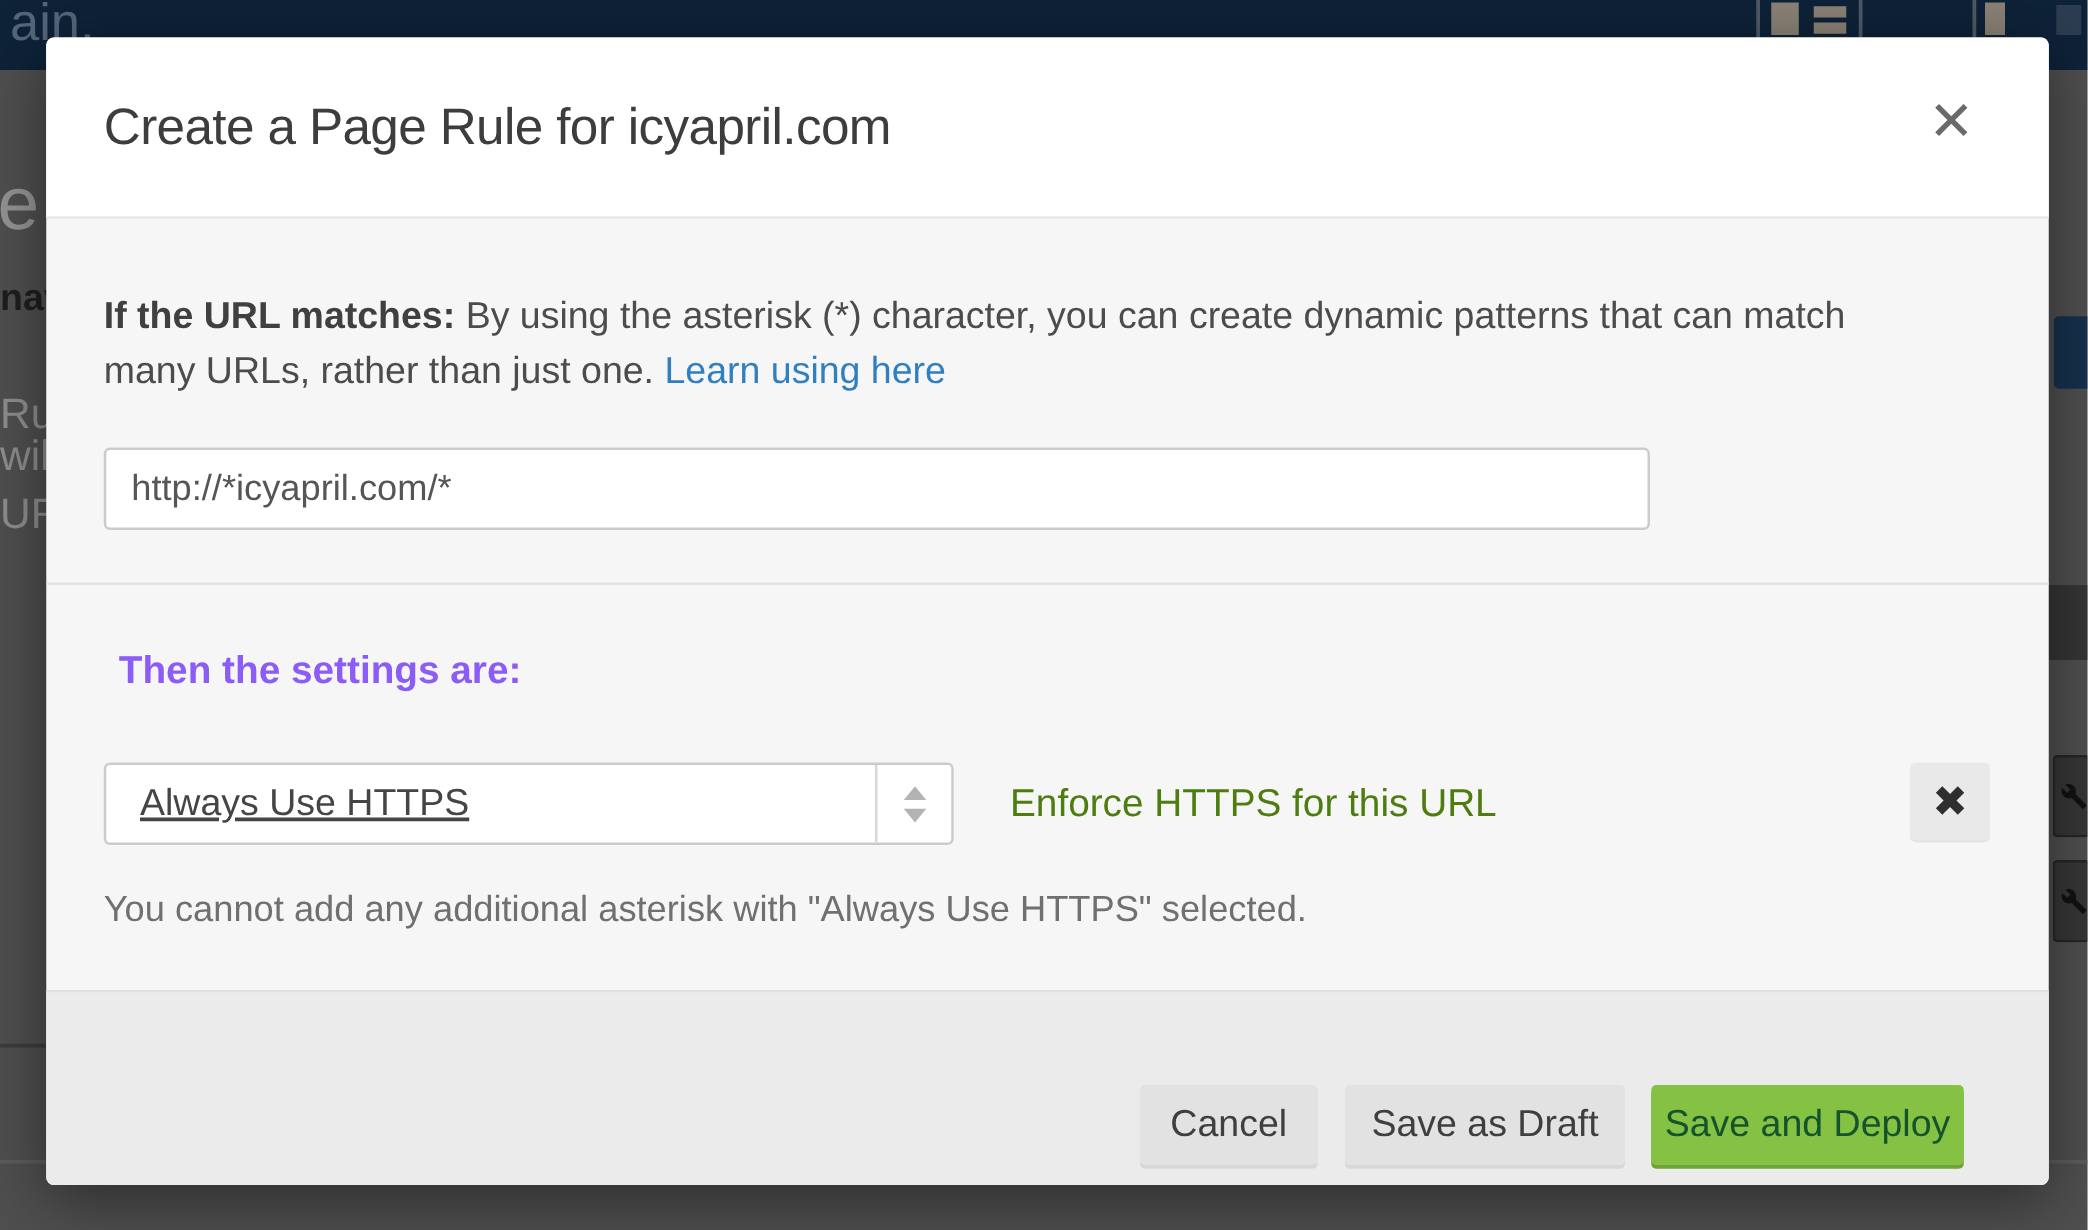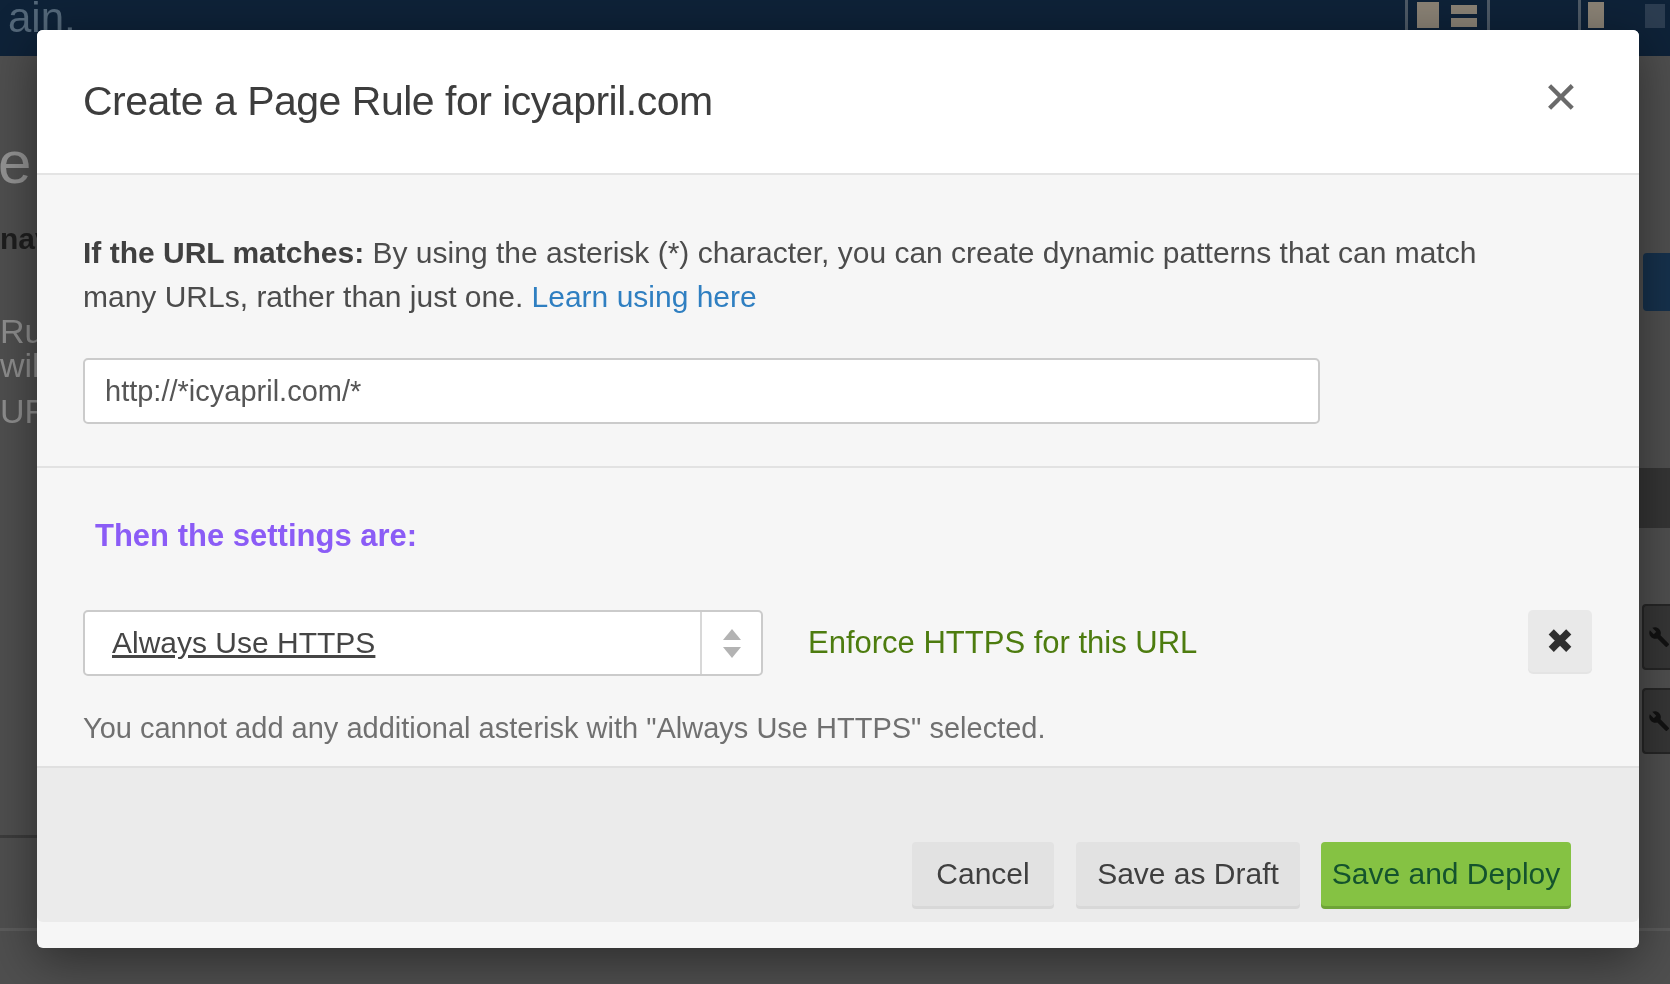--- a/index.html
+++ b/index.html
@@ -79,21 +79,21 @@
     font-size:31px;color:#4d7c0f;
   }
   .remove-btn{
     position:absolute;left:1491px;top:140px;width:64px;height:62px;
     background:#e9e9e9;border-radius:5px;box-shadow:0 2px 0 rgba(0,0,0,0.07);
     display:flex;align-items:center;justify-content:center;
     font-size:34px;color:#2f2f2f;cursor:pointer;
   }
   .setting-note{position:absolute;left:46px;top:242px;font-size:29px;color:#707070;}
   .modal-footer{
-    position:absolute;left:0;top:736px;width:100%;height:156px;background:#ebebeb;
+    position:absolute;left:0;top:762px;width:100%;height:156px;background:#ebebeb;
     border-top:2px solid #e0e0e0;border-radius:0 0 6px 6px;box-sizing:border-box;
   }
   .btn{
     position:absolute;top:74px;height:64px;border:none;border-radius:4px;
     font-family:"Liberation Sans", sans-serif;font-size:30px;cursor:pointer;
     display:flex;align-items:center;justify-content:center;padding:0;
   }
   .btn-gray{background:#e2e2e2;color:#3f3f3f;box-shadow:0 3px 0 rgba(0,0,0,0.08);}
   .btn-cancel{left:875px;width:142px;}
   .btn-draft{left:1039px;width:224px;}

